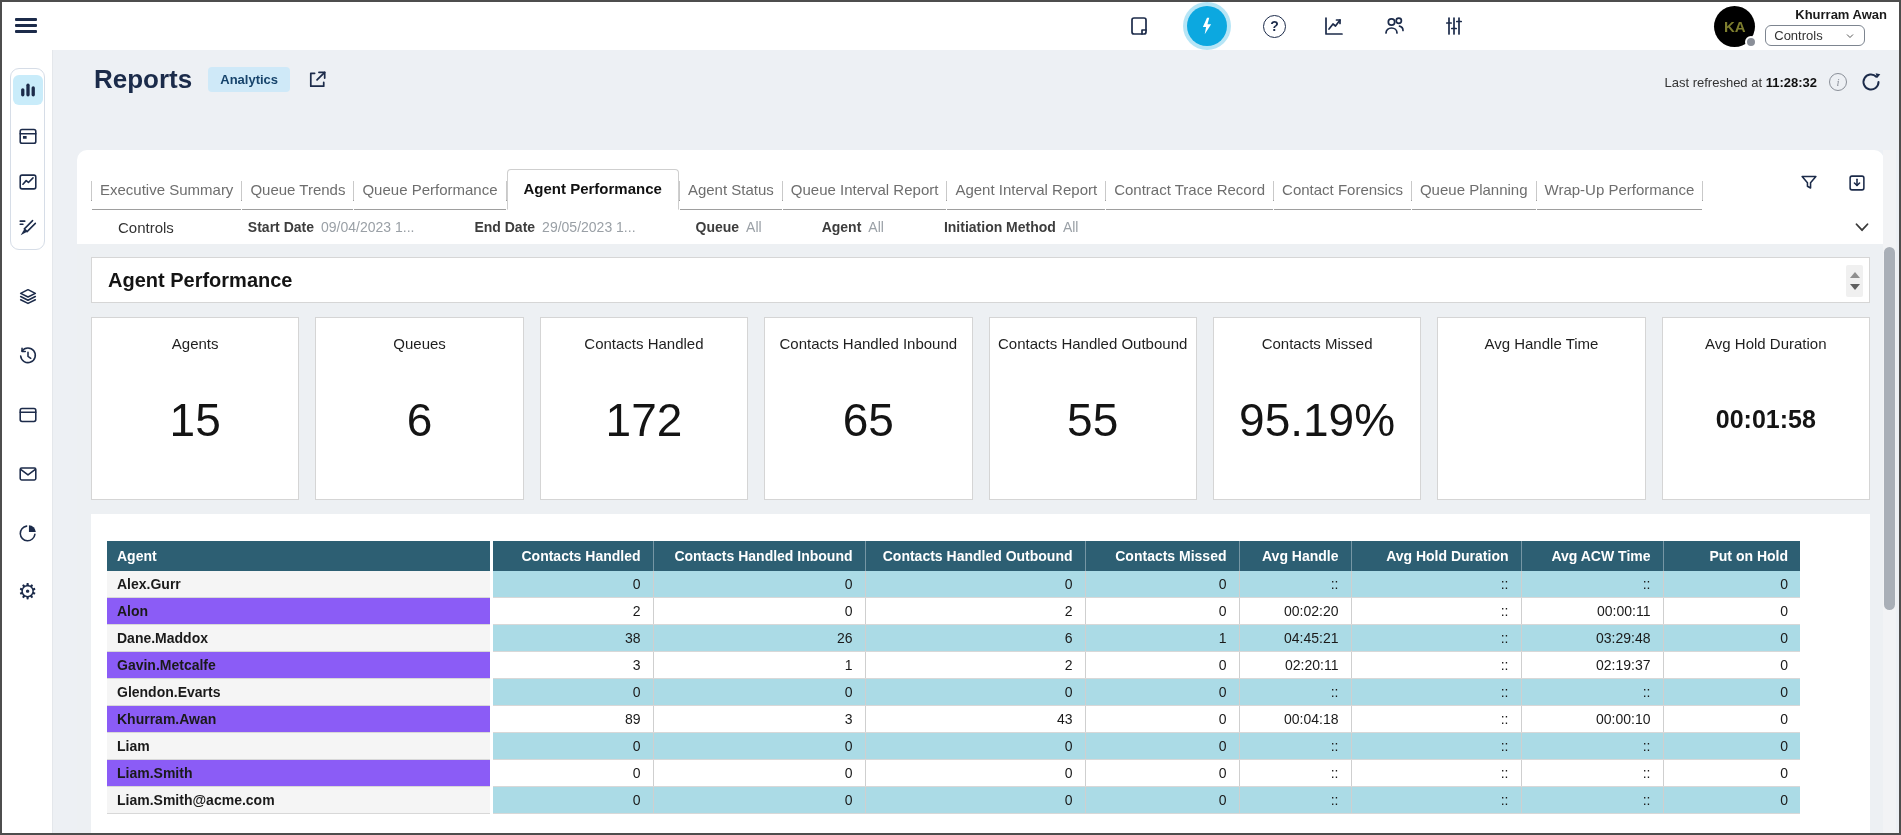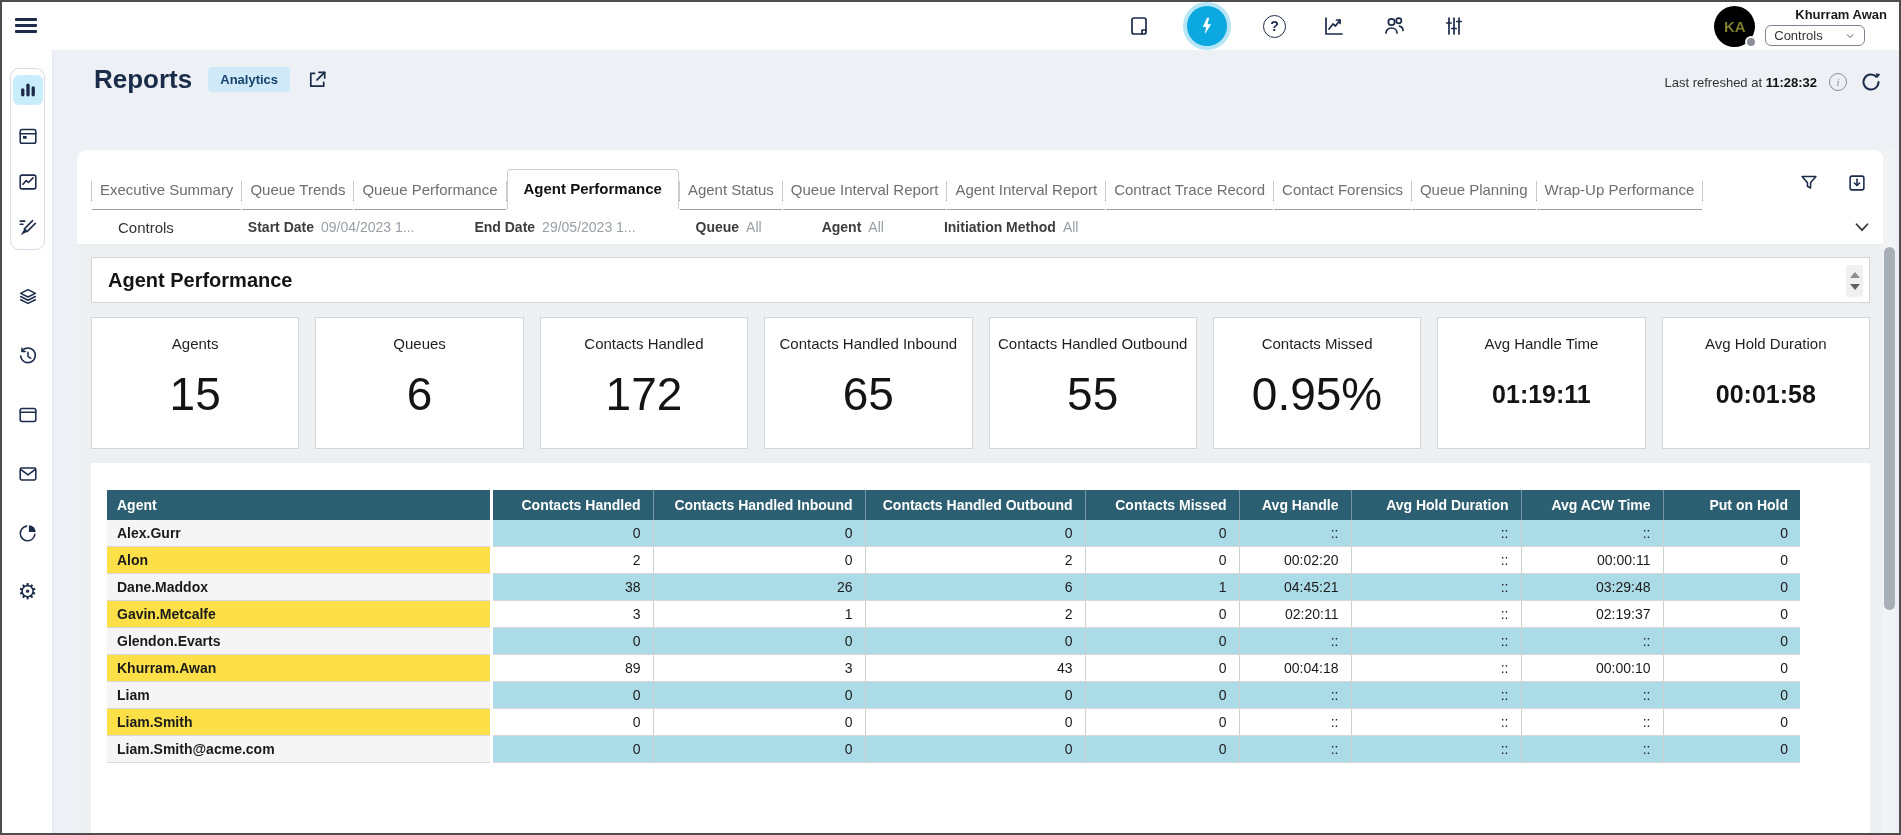--- a/index.html
+++ b/index.html
@@ -73,33 +73,33 @@
   
   .content { position:absolute; left:0; top:94px; right:0; bottom:0; background:#edf0f3; padding:13px 14px 0 14px; overflow:hidden; }
   .section-bar { position:relative; background:#fff; border:1px solid #d6d6d6; height:46px; display:flex; align-items:center; padding:0 16px; }
   .section-title { font-size:20px; font-weight:bold; color:#141414; }
   .spinner { position:absolute; right:6px; top:7px; width:17px; height:32px; background:#f0f0f0; border-radius:2px; display:flex; flex-direction:column; align-items:center; justify-content:center; gap:6px; cursor:pointer; }
   .tri-up { width:0; height:0; border-left:5px solid transparent; border-right:5px solid transparent; border-bottom:6px solid #8f8f8f; }
   .tri-dn { width:0; height:0; border-left:5px solid transparent; border-right:5px solid transparent; border-top:6px solid #5f5f5f; }
 
   
   .kpis { display:flex; gap:16px; margin-top:14px; }
-  .kpi { flex:1; height:132px; background:#fff; border:1px solid #d5d5d5; display:flex; flex-direction:column; align-items:center; }
+  .kpi { flex:1; height:183px; background:#fff; border:1px solid #d5d5d5; display:flex; flex-direction:column; align-items:center; }
   .kpi-label { font-size:15px; color:#1f1f1f; margin-top:17px; white-space:nowrap; }
   .kpi-value { flex:1; display:flex; align-items:center; justify-content:center; font-size:46px; font-weight:400; color:#141414; padding-bottom:12px; }
   .kpi-value.sm { font-size:25px; font-weight:bold; }
 
   
   .detail { background:#fff; margin-top:14px; padding:14px 16px 0 16px; height:500px; }
   .detail-title { font-size:17px; font-weight:bold; color:#141414; }
   table.grid { border-collapse:collapse; table-layout:fixed; width:1693px; margin-top:13px; font-size:14px; }
   table.grid th { background:#2d5f73; color:#fff; font-weight:bold; text-align:right; padding:7px 12px 7px 8px; border-left:1px solid rgba(255,255,255,.35); cursor:pointer; }
   table.grid th.agent { text-align:left; border-left:none; border-right:3px solid #fff; padding-left:10px; }
   table.grid td { padding:5px 12px 5px 8px; text-align:right; border-bottom:1px solid #d8d8d8; border-left:1px solid #cfcfcf; color:#1a1a1a; }
-  table.grid td.agent { text-align:left; font-weight:600; border-left:none; border-right:3px solid #fff; padding-left:10px; background:#fde047; }
+  table.grid td.agent { text-align:left; font-weight:600; border-left:none; border-right:3px solid #fff; padding-left:10px; background:#8b5cf6; }
   table.grid tr.striped td { background:#abdbe6; }
   table.grid tr.striped td.agent { background:#f5f5f5; }
 
   
   .scroll-track { position:absolute; right:3px; top:100px; bottom:0; width:13px; background:#f2f3f5; }
   .scroll-thumb { position:absolute; left:1px; top:97px; width:11px; height:363px; background:#a9afb7; border-radius:6px; cursor:pointer; }
 </style>
 </head>
 <body>
 
@@ -344,25 +344,24 @@
             <div class="kpi">
               <div class="kpi-label">Contacts Handled Inbound</div>
               <div class="kpi-value">65</div>
             </div>
             <div class="kpi">
               <div class="kpi-label">Contacts Handled Outbound</div>
               <div class="kpi-value">55</div>
             </div>
             <div class="kpi">
               <div class="kpi-label">Contacts Missed</div>
-              <div class="kpi-value">0.95%</div>
+              <div class="kpi-value">95.19%</div>
             </div>
             <div class="kpi">
               <div class="kpi-label">Avg Handle Time</div>
-              <div class="kpi-value sm">01:19:11</div>
             </div>
             <div class="kpi">
               <div class="kpi-label">Avg Hold Duration</div>
               <div class="kpi-value sm">00:01:58</div>
             </div>
           </div>
 
         <div class="detail">
           <table class="grid" id="grid">
             <colgroup id="grid-cols">

